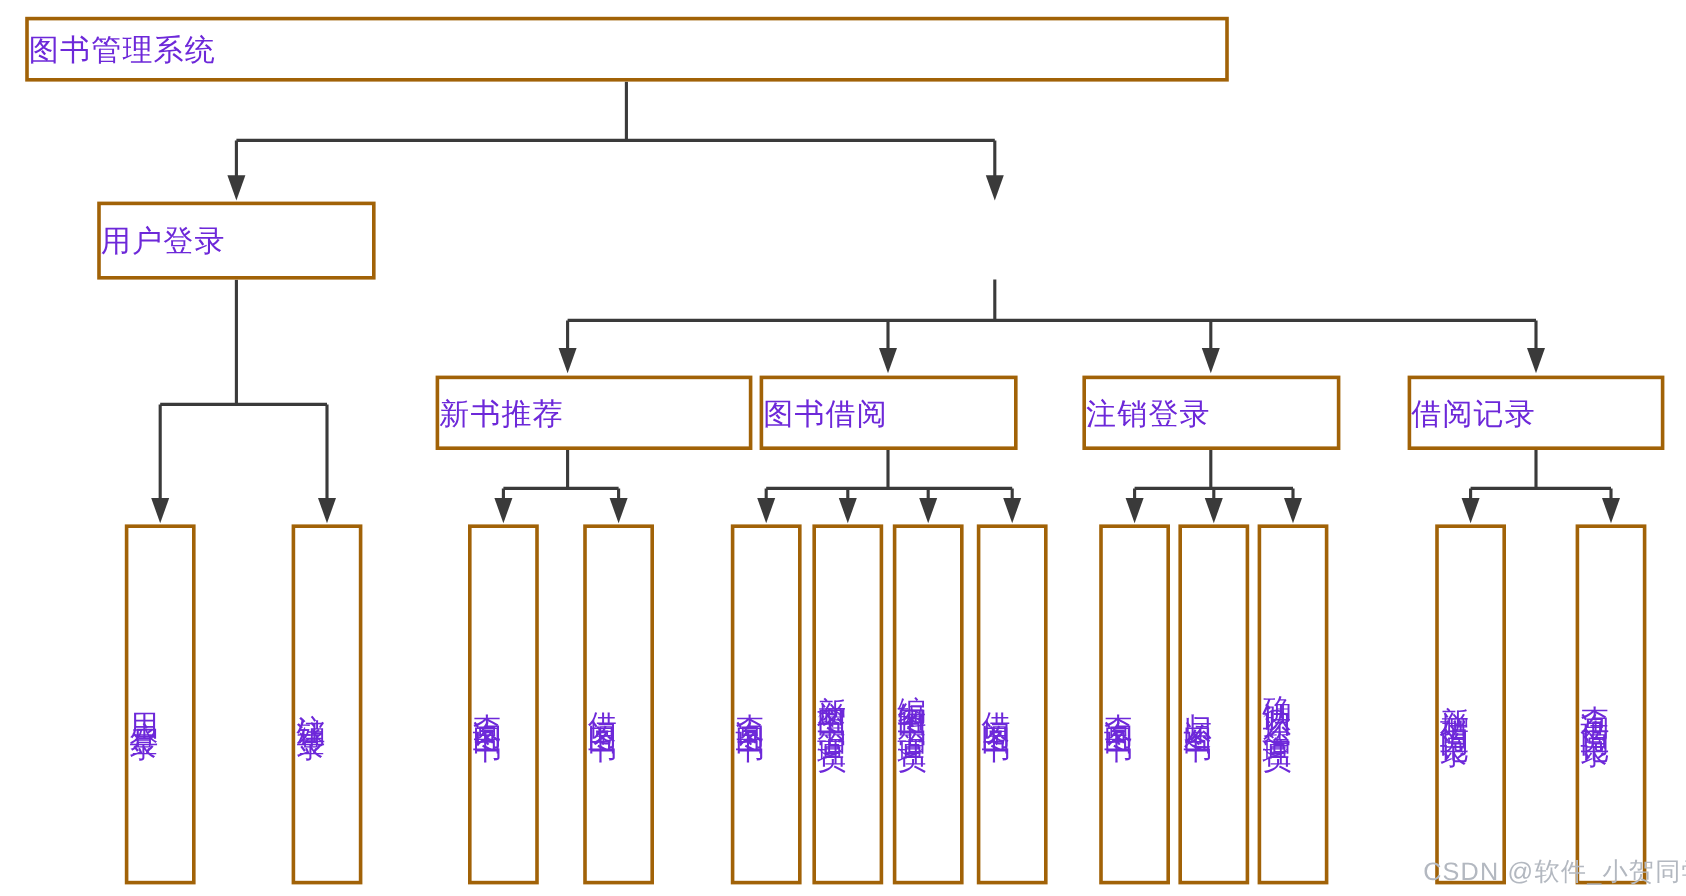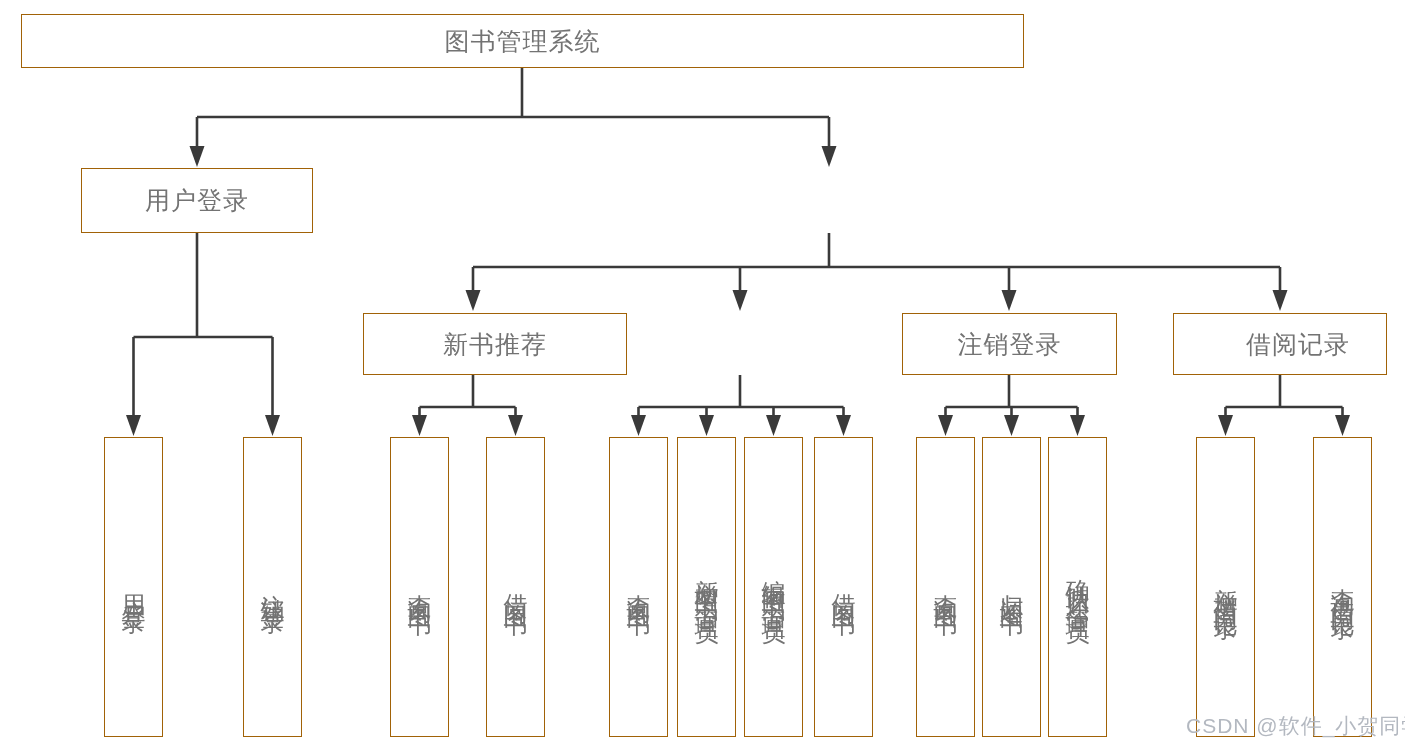--- a/index.html
+++ b/index.html
@@ -13,44 +13,44 @@
   }
   .connectors {
     position: absolute;
     left: 0; top: 0;
     width: 1405px; height: 747px;
     pointer-events: none;
   }
   .box {
     position: absolute;
     box-sizing: border-box;
-    border: 1px solid #a16207;
+    border: 3px solid #a16207;
     background: #ffffff;
     display: flex;
     align-items: center;
-    justify-content: center;
-    color: #737373;
+    justify-content: flex-start;
+    color: #6d28d9;
   }
   .hbox { font-size: 25px; letter-spacing: 1px; white-space: nowrap; }
   .vtext {
     writing-mode: vertical-rl;
     text-orientation: mixed;
     font-size: 24px;
     letter-spacing: 6px;
     line-height: 1;
     white-space: nowrap;
   }
   
   .n-root { left: 21px;  top: 14px;  width: 1003px; height: 54px; }
   .n-l2a  { left: 81px;  top: 168px; width: 232px;  height: 65px; }
   .n-l2b  { left: 711px; top: 168px; width: 236px;  height: 65px; }
   .n-l3a  { left: 363px; top: 313px; width: 264px;  height: 62px; }
   .n-l3b  { left: 633px; top: 313px; width: 215px;  height: 62px; }
   .n-l3c  { left: 902px; top: 313px; width: 215px;  height: 62px; }
-  .n-l3d  { left: 1173px;top: 313px; width: 214px;  height: 62px; padding-left: 36px; }
+  .n-l3d  { left: 1173px;top: 313px; width: 214px;  height: 62px; }
   .leaf   { top: 437px; width: 59px; height: 300px; }
   .n-a1 { left: 104px; }
   .n-a2 { left: 243px; }
   .n-b1 { left: 390px; }
   .n-b2 { left: 486px; }
   .n-c1 { left: 609px; }
   .n-c2 { left: 677px; }
   .n-c3 { left: 744px; }
   .n-c4 { left: 814px; }
   .n-d1 { left: 916px; }
@@ -110,20 +110,23 @@
     <span>图书管理系统</span>
   </div>
 
   <div class="box hbox n-l2a">
     <span>用户登录</span>
   </div>
 
   <div class="box hbox n-l3a">
     <span>新书推荐</span>
   </div>
+  <div class="box hbox n-l3b">
+    <span>图书借阅</span>
+  </div>
   <div class="box hbox n-l3c">
     <span>注销登录</span>
   </div>
   <div class="box hbox n-l3d">
     <span>借阅记录</span>
   </div>
 
   <div class="box leaf n-a1">
     <span class="vtext">用户登录</span>
   </div>

